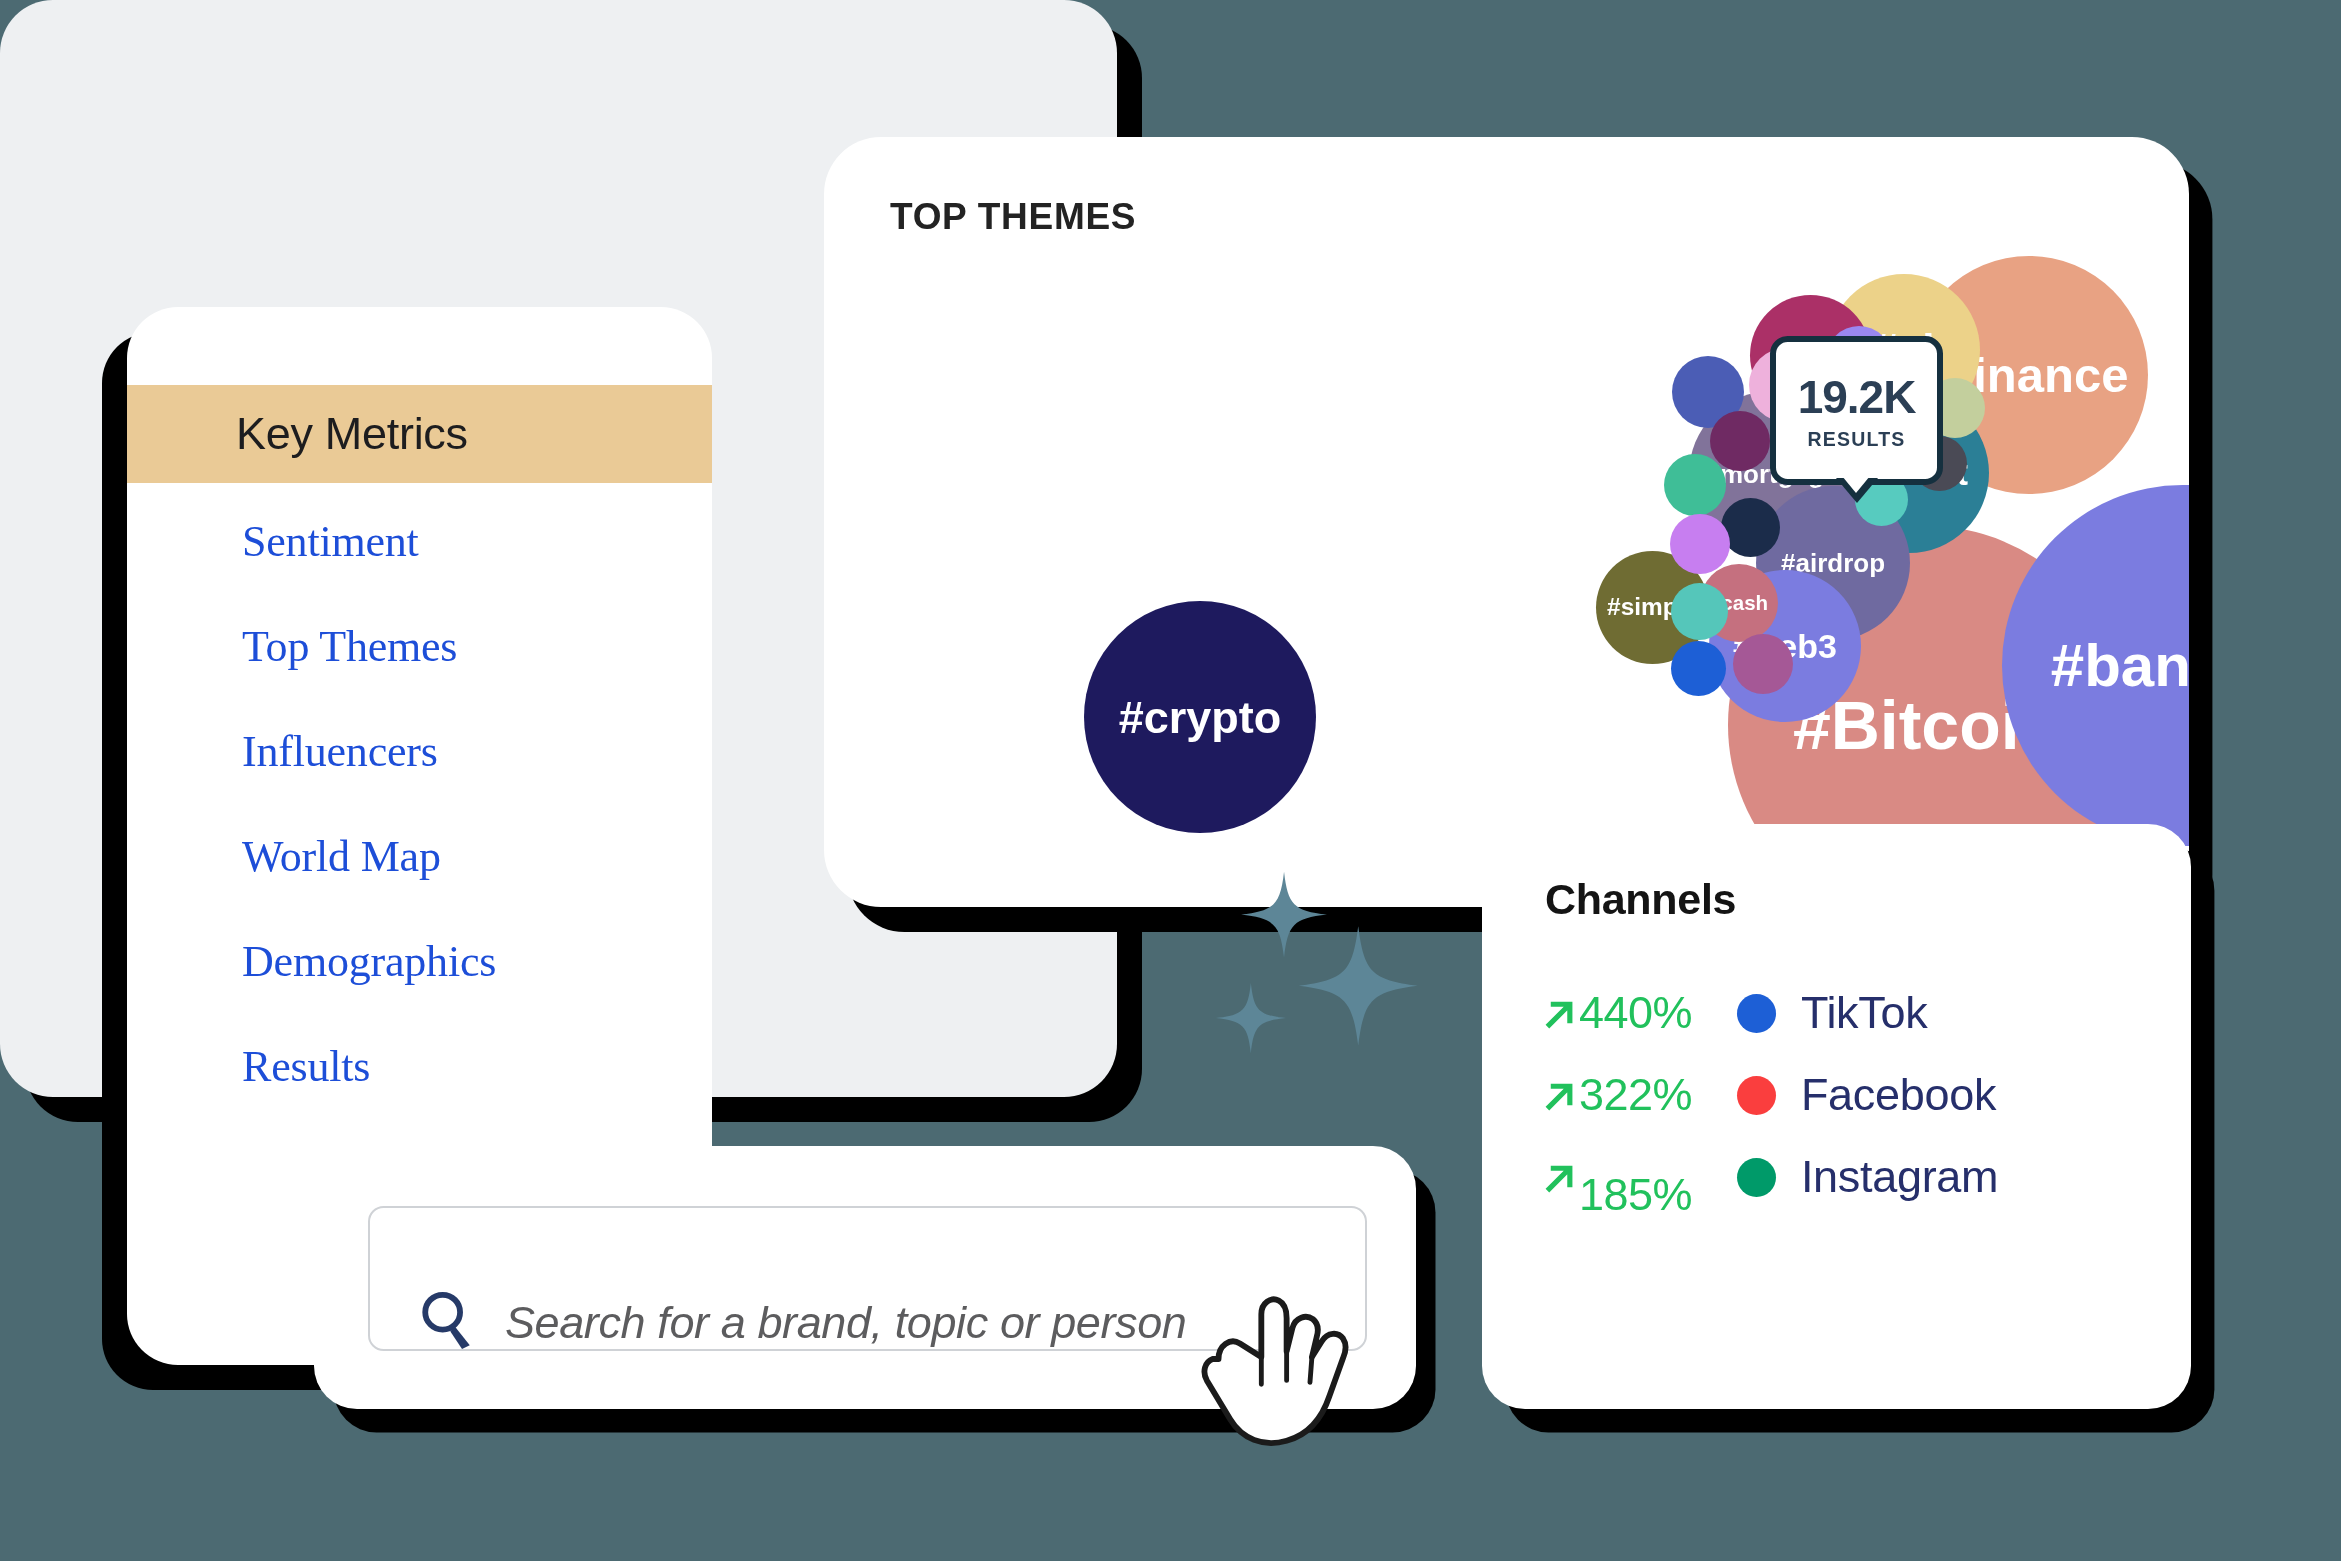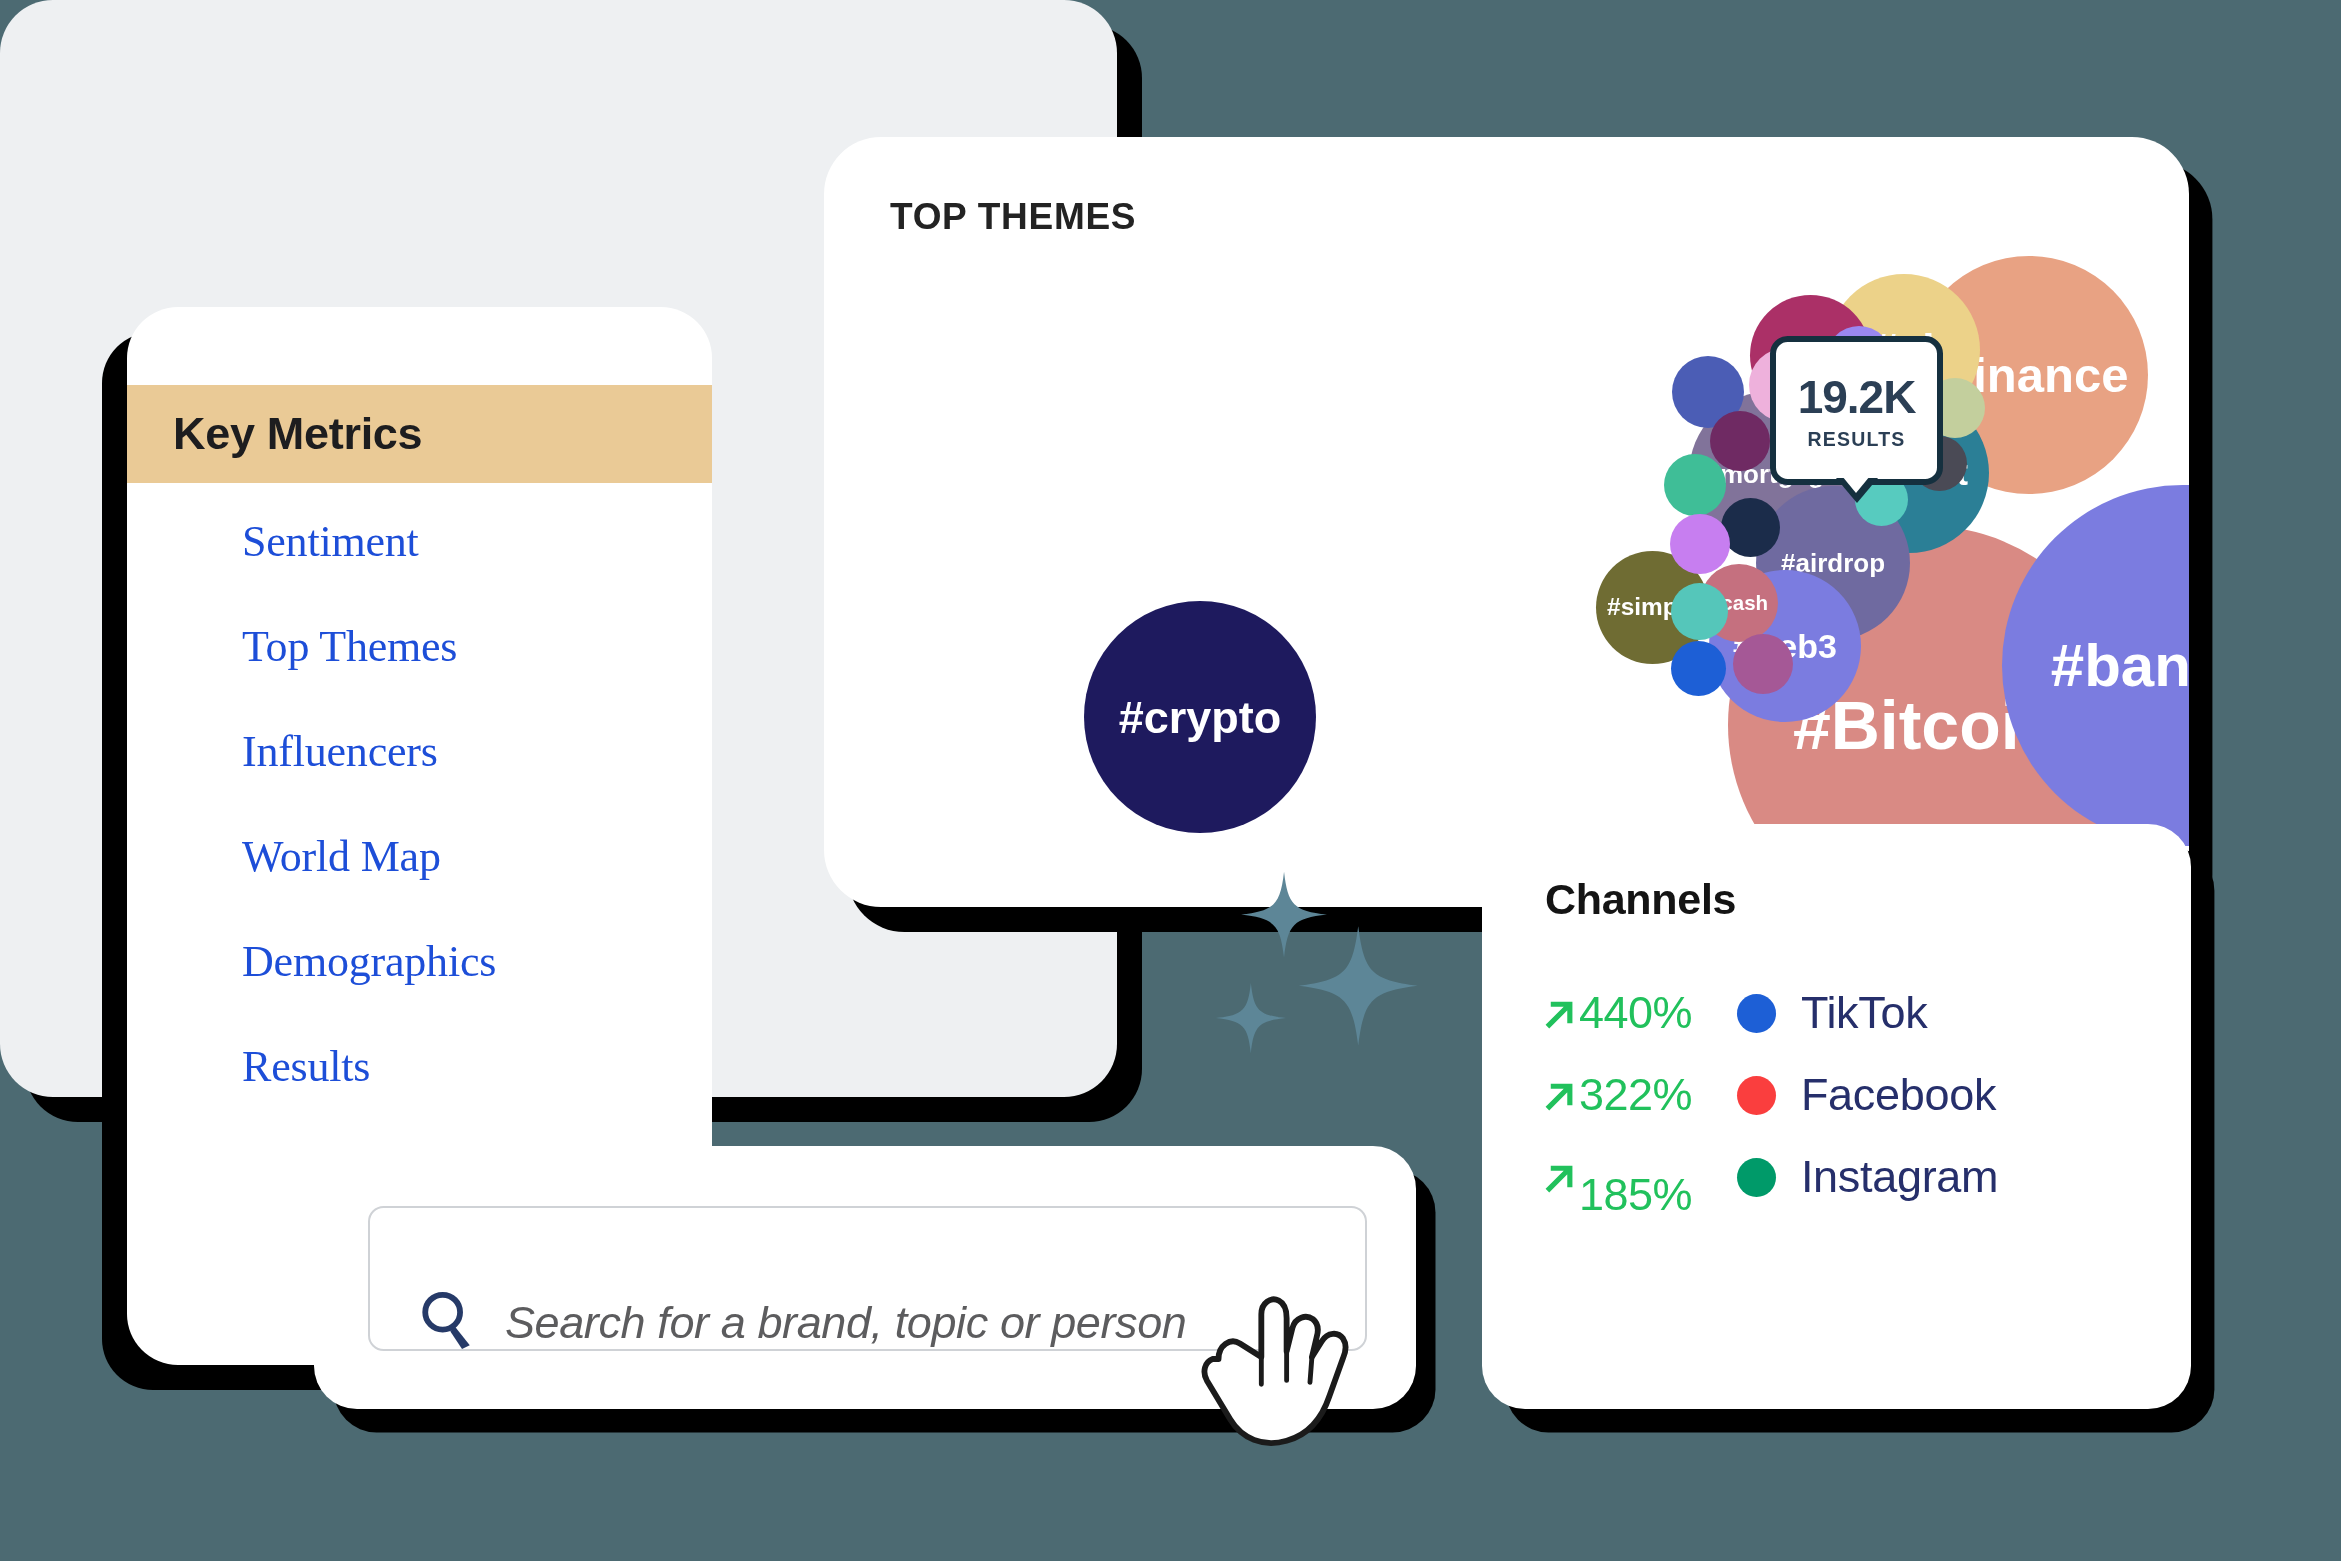--- a/index.html
+++ b/index.html
@@ -25,21 +25,21 @@
     left:127px;top:307px;width:585px;height:1058px;
     background:#fff;border-radius:51px;
     box-shadow:-25px 25px 0 0 #000;
     overflow:hidden;
   }
   #sidebar-card .kmhead{
     position:absolute;left:0;top:78px;width:100%;height:98px;
     background:#eaca96;display:flex;align-items:center;
   }
   #sidebar-card .kmhead span{
-    margin-left:46px;font-size:45px;font-weight:700;color:#1d1d1f;
+    margin-left:109px;font-size:45px;font-weight:400;color:#1d1d1f;
     letter-spacing:-0.3px;
   }
   .nav-list{position:absolute;left:115px;top:213px;width:429px;}
   .nav-item{
     font-size:44px;color:#1d4ed8;line-height:1;margin-bottom:61px;
     letter-spacing:-0.2px;cursor:pointer;font-family:Liberation Serif, serif;
   }
 
   
   #themes-card{

